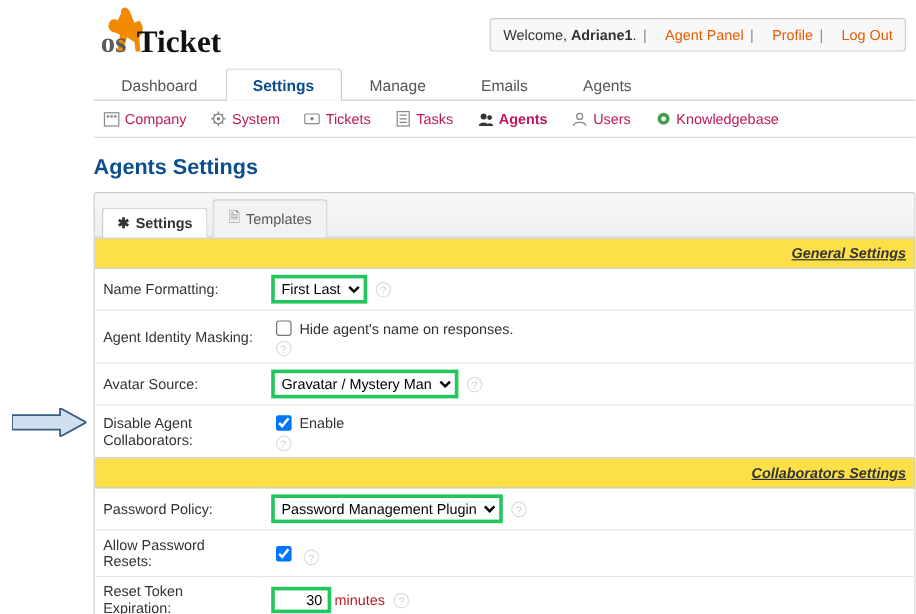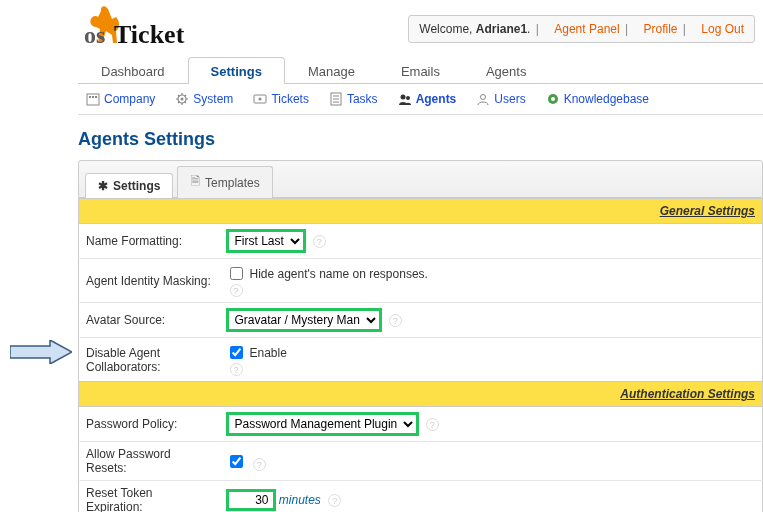--- a/index.html
+++ b/index.html
@@ -76,21 +76,21 @@
     gap: 12px;
     padding: 6px 4px;
     border-bottom: 1px solid #ddd;
     align-items: center;
   }
   .sub-nav .item {
     display: inline-flex;
     align-items: center;
     gap: 4px;
     font-size: 12px;
-    color: #1d4ed8;
+    color: #be185d;
     cursor: pointer;
     padding: 2px 4px;
   }
   .sub-nav .item.active { font-weight: 700; }
   .sub-nav .icon { width: 14px; height: 14px; display: inline-block; }
   h1.page-title {
     color: #0a4e8f;
     font-size: 18px;
     font-weight: 700;
     margin: 14px 0 10px 0;
@@ -164,21 +164,21 @@
     margin-left: 4px;
     cursor: pointer;
   }
   select, input[type=text] {
     font-size: 12px;
     padding: 1px 2px;
     border: 3px solid #22c55e;
     background: #fff;
   }
   input[type=text].num { width: 50px; text-align: right; padding-right: 4px; }
-  .muted { color: #0369a1; font-style: italic; }
+  .muted { color: #b91c1c; }
   .row-inline { display: flex; align-items: center; gap: 4px; }
 </style>
 </head>
 <body>
 
 <div class="arrow-pointer">
   <svg viewBox="0 0 62 24" width="62" height="24">
     <polygon points="0,6 40,6 40,0 62,12 40,24 40,18 0,18" fill="#cfe0f2" stroke="#3a5b80" stroke-width="1.5"></polygon>
   </svg>
 </div>
@@ -342,21 +342,21 @@
       <td>
         <label class="row-inline">
           <input type="checkbox" checked="" style="">
           <span>Enable</span>
         </label>
         <span class="help-tip">?</span>
       </td>
     </tr>
 
     <tr>
-          <th class="sect" colspan="2">Authentication Settings</th>
+          <th class="sect" colspan="2">Collaborators Settings</th>
         </tr>
 
     <tr>
       <td class="label">Password Policy:</td>
       <td>
         <select>
           <option>Password Management Plugin</option>
         </select>
         <span class="help-tip">?</span>
       </td>

